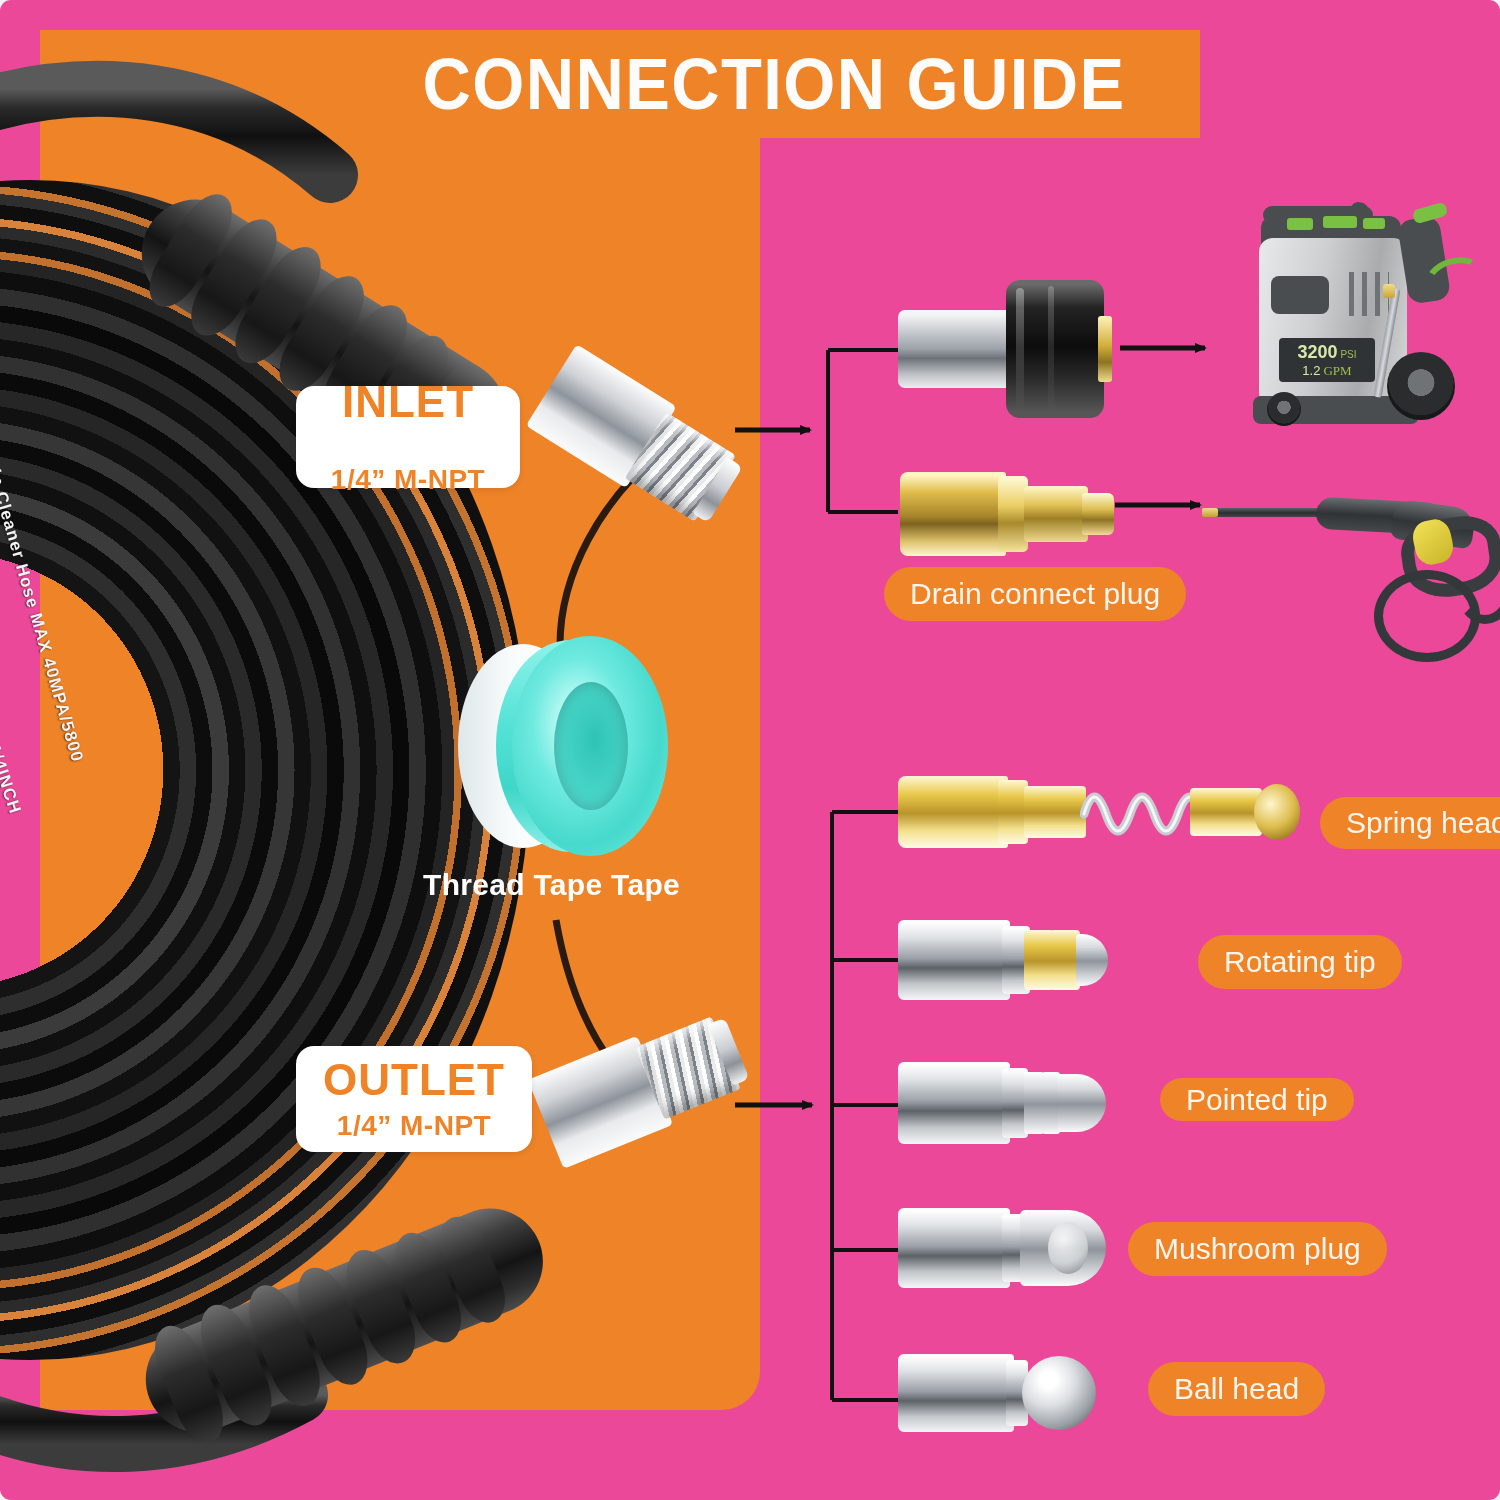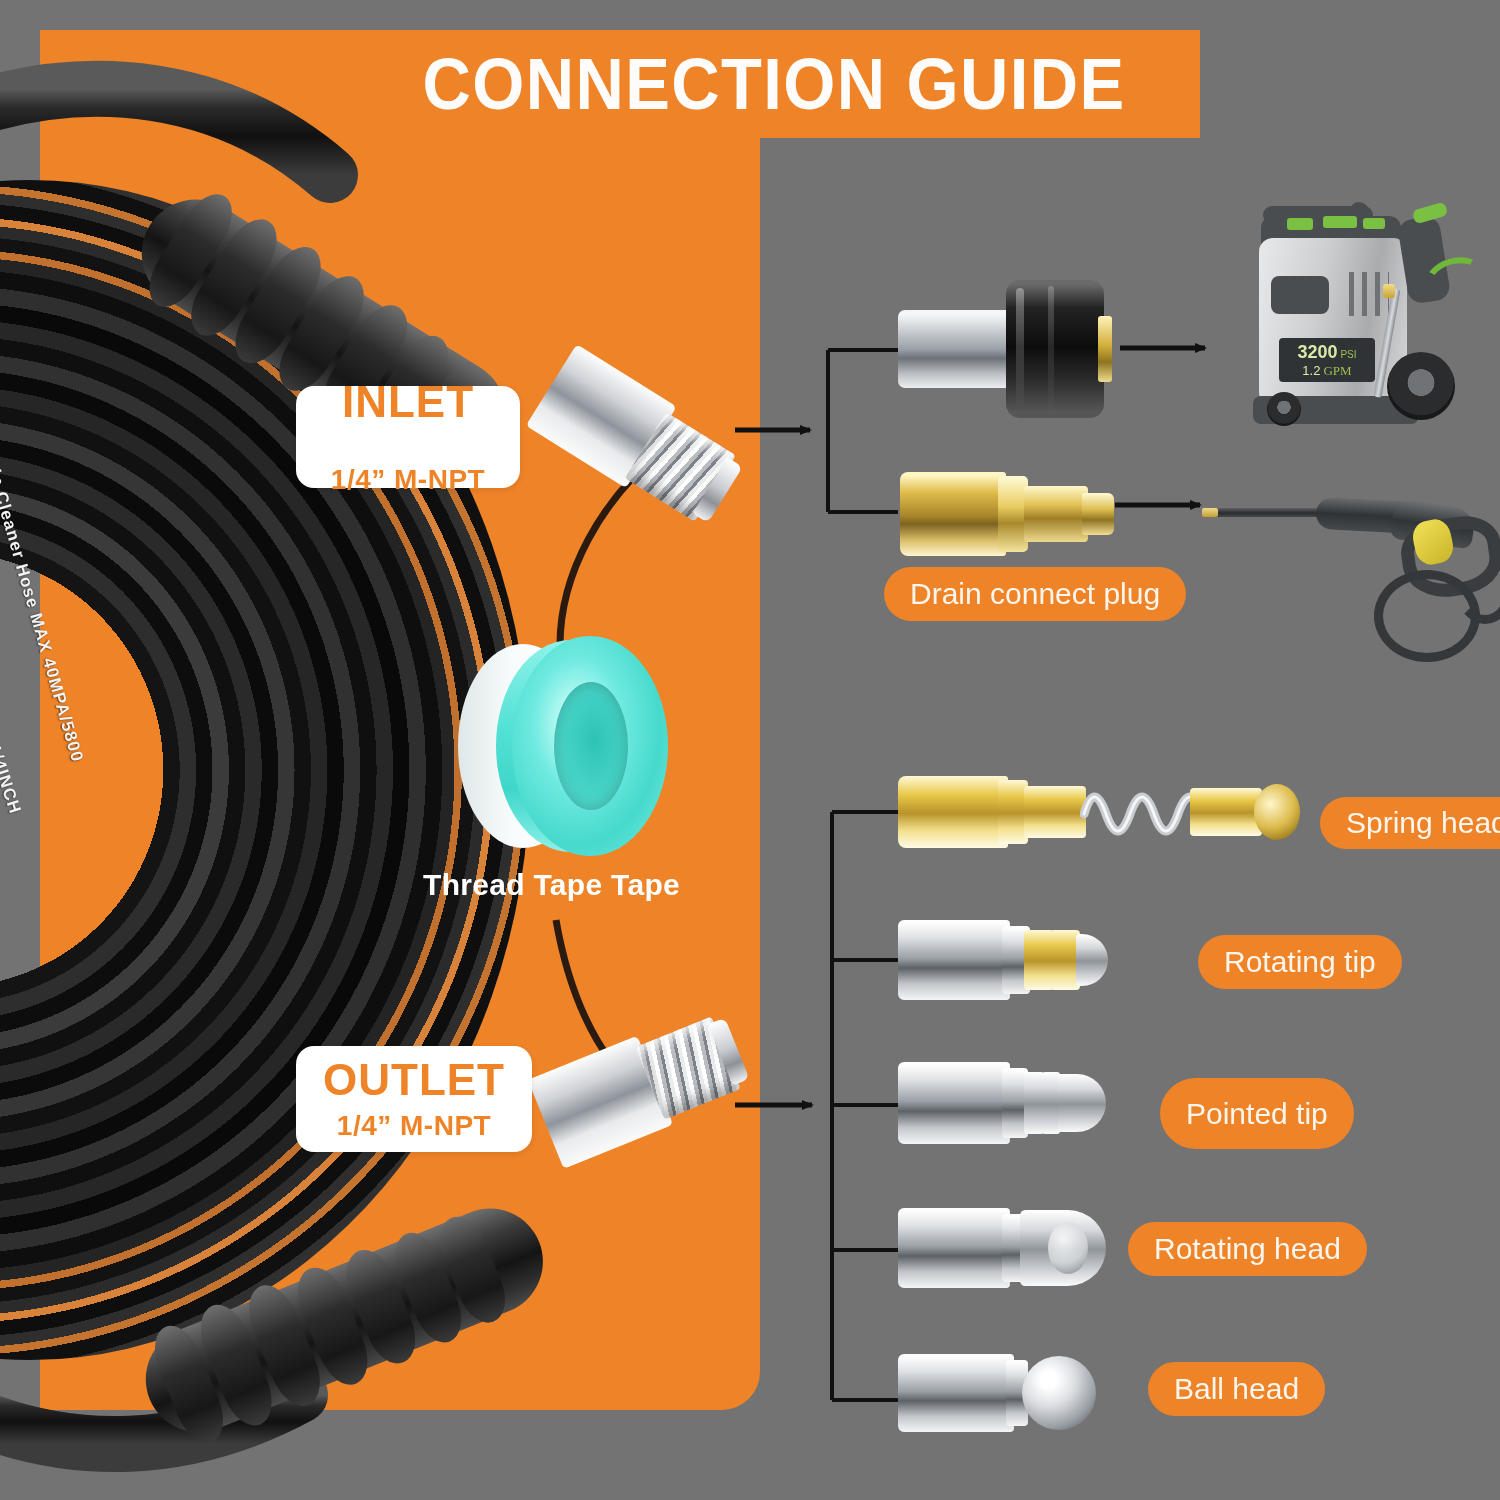--- a/index.html
+++ b/index.html
@@ -1,19 +1,19 @@
 <!DOCTYPE html>
 <html><head>
 <meta charset="utf-8">
 <style>
   html,body{margin:0;padding:0;background:#f2f2f2;}
   body{width:1500px;height:1500px;position:relative;overflow:hidden;
        font-family:"Liberation Sans",sans-serif;}
 
-  .stage{position:absolute;inset:0;background:#737373;}
+  .stage{position:absolute;inset:0;background:#ec4899;border-radius:11px;}
 
   
   .orange-panel{position:absolute;left:40px;top:30px;width:720px;height:1380px;
     background:#ef8327;border-radius:0 38px 38px 0;}
   .title-bar{position:absolute;left:348px;top:30px;width:852px;height:108px;
     background:#ef8327;display:flex;align-items:center;justify-content:center;}
   .title-bar span{color:#fdfcfa;font-size:72px;font-weight:bold;letter-spacing:1.5px;
     font-family:"Liberation Sans",sans-serif;transform:scaleX(0.93);}
 
   
@@ -398,34 +398,34 @@
   </div>
 
   <div class="nozzle" style="left:898px;top:1050px;width:220px;height:106px;">
     <div class="nz-hex" style="left:0;top:12px;width:112px;height:82px;"></div>
     <div class="nz-hex" style="left:104px;top:18px;width:26px;height:70px;border-radius:4px;"></div>
     <div class="nz-tip" style="left:126px;top:22px;width:20px;height:62px;border-radius:3px;"></div>
     <div class="nz-tip" style="left:144px;top:22px;width:18px;height:62px;border-radius:3px;"></div>
     <div class="nz-tip" style="left:160px;top:24px;width:48px;height:58px;
          border-radius:4px 40px 40px 4px;"></div>
   </div>
-  <div class="pill" style="left:1160px;top:1078px;height:71px;">
+  <div class="pill" style="left:1160px;top:1078px;height:43px;">
     <span>Pointed tip</span>
   </div>
 
   <div class="nozzle" style="left:898px;top:1196px;width:220px;height:104px;">
     <div class="nz-hex" style="left:0;top:12px;width:112px;height:80px;"></div>
     <div class="nz-hex" style="left:104px;top:18px;width:24px;height:68px;border-radius:4px;"></div>
     <div class="nz-tip" style="left:122px;top:14px;width:86px;height:76px;
          border-radius:6px 44px 44px 6px;"></div>
     <div style="position:absolute;left:150px;top:26px;width:40px;height:52px;border-radius:50%;
          background:radial-gradient(circle at 38% 34%,#ffffff,#d3d7da 55%,#8d9298 85%);opacity:.85;"></div>
   </div>
   <div class="pill" style="left:1128px;top:1222px;height:54px;">
-    <span>Rotating head</span>
+    <span>Mushroom plug</span>
   </div>
 
   <div class="nozzle" style="left:898px;top:1340px;width:210px;height:104px;">
     <div class="nz-hex" style="left:0;top:14px;width:116px;height:78px;"></div>
     <div class="nz-hex" style="left:108px;top:20px;width:22px;height:66px;border-radius:4px;"></div>
     <div style="position:absolute;left:124px;top:16px;width:74px;height:74px;border-radius:50%;
          background:radial-gradient(circle at 36% 32%,#ffffff 0 12%,#dcdfe2 38%,#9aa0a6 68%,#6b7075 84%,#d5d8db);"></div>
   </div>
   <div class="pill" style="left:1148px;top:1362px;height:54px;">
     <span>Ball head</span>

